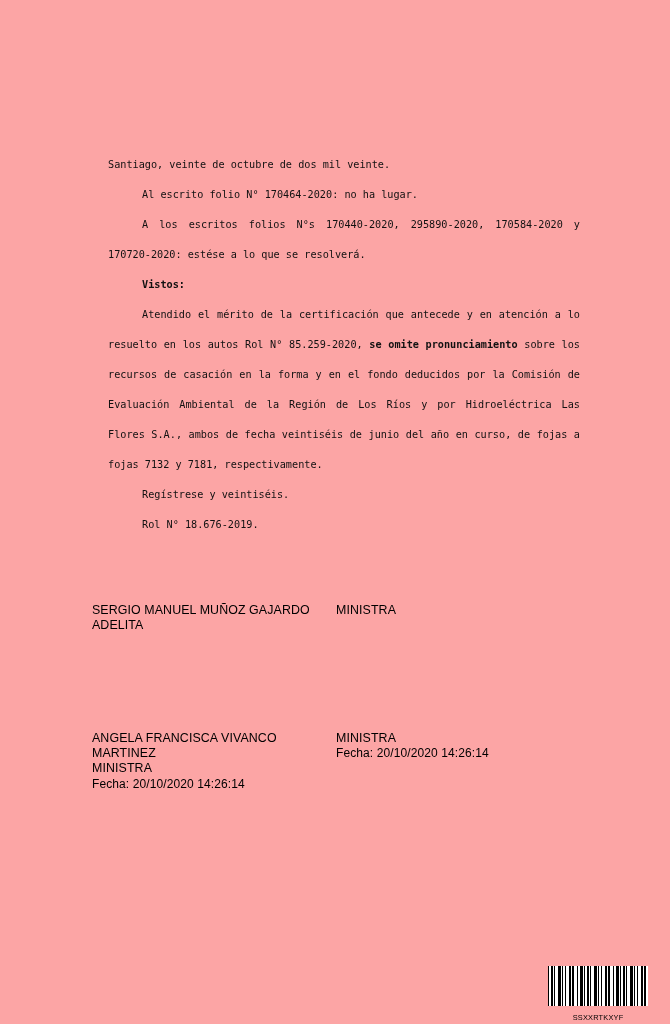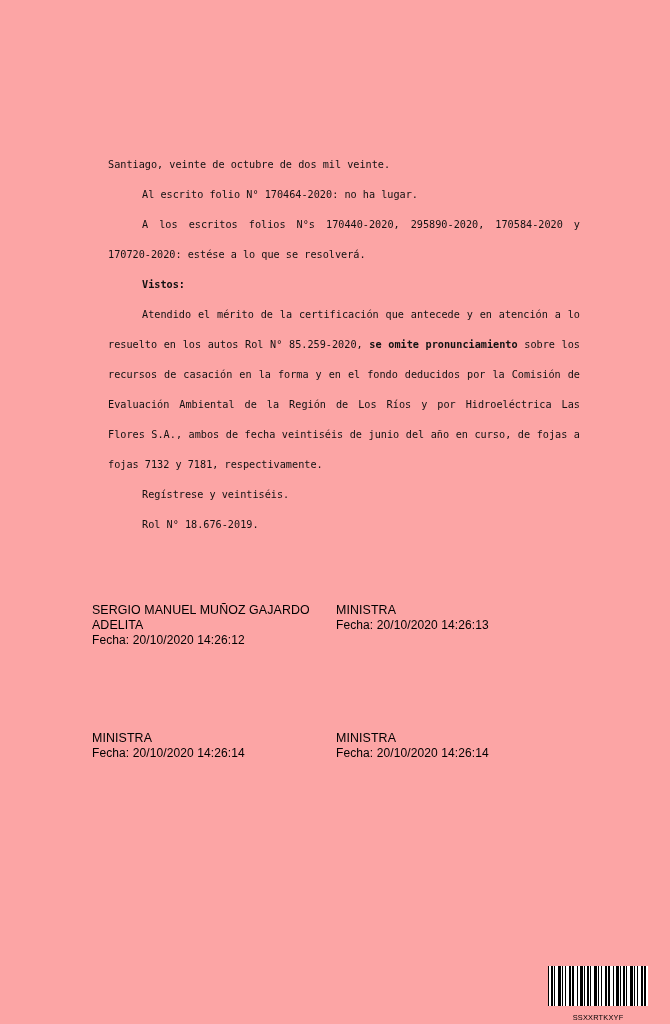--- a/index.html
+++ b/index.html
@@ -136,30 +136,30 @@
     <p class="para indent">Rol N° 18.676-2019.</p>
 
   </div>
 
   <div class="sig-grid">
 
     <div class="sig-row">
       <div class="sig-col left">
         <div class="sig-name">SERGIO MANUEL MUÑOZ GAJARDO</div>
         <div class="sig-role">ADELITA</div>
-        <div class="sig-date">Fecha: 20/10/2020 14:26:12</div>
       </div>
       <div class="sig-col right">
         <div class="sig-role">MINISTRA</div>
-        <div class="sig-date">Fecha: 20/10/2020 14:26:13</div>
       </div>
     </div>
 
     <div class="sig-row">
       <div class="sig-col left">
+        <div class="sig-name">ANGELA FRANCISCA VIVANCO
+MARTINEZ</div>
         <div class="sig-role">MINISTRA</div>
         <div class="sig-date">Fecha: 20/10/2020 14:26:14</div>
       </div>
       <div class="sig-col right">
         <div class="sig-role">MINISTRA</div>
         <div class="sig-date">Fecha: 20/10/2020 14:26:14</div>
       </div>
     </div>
 
   </div>

